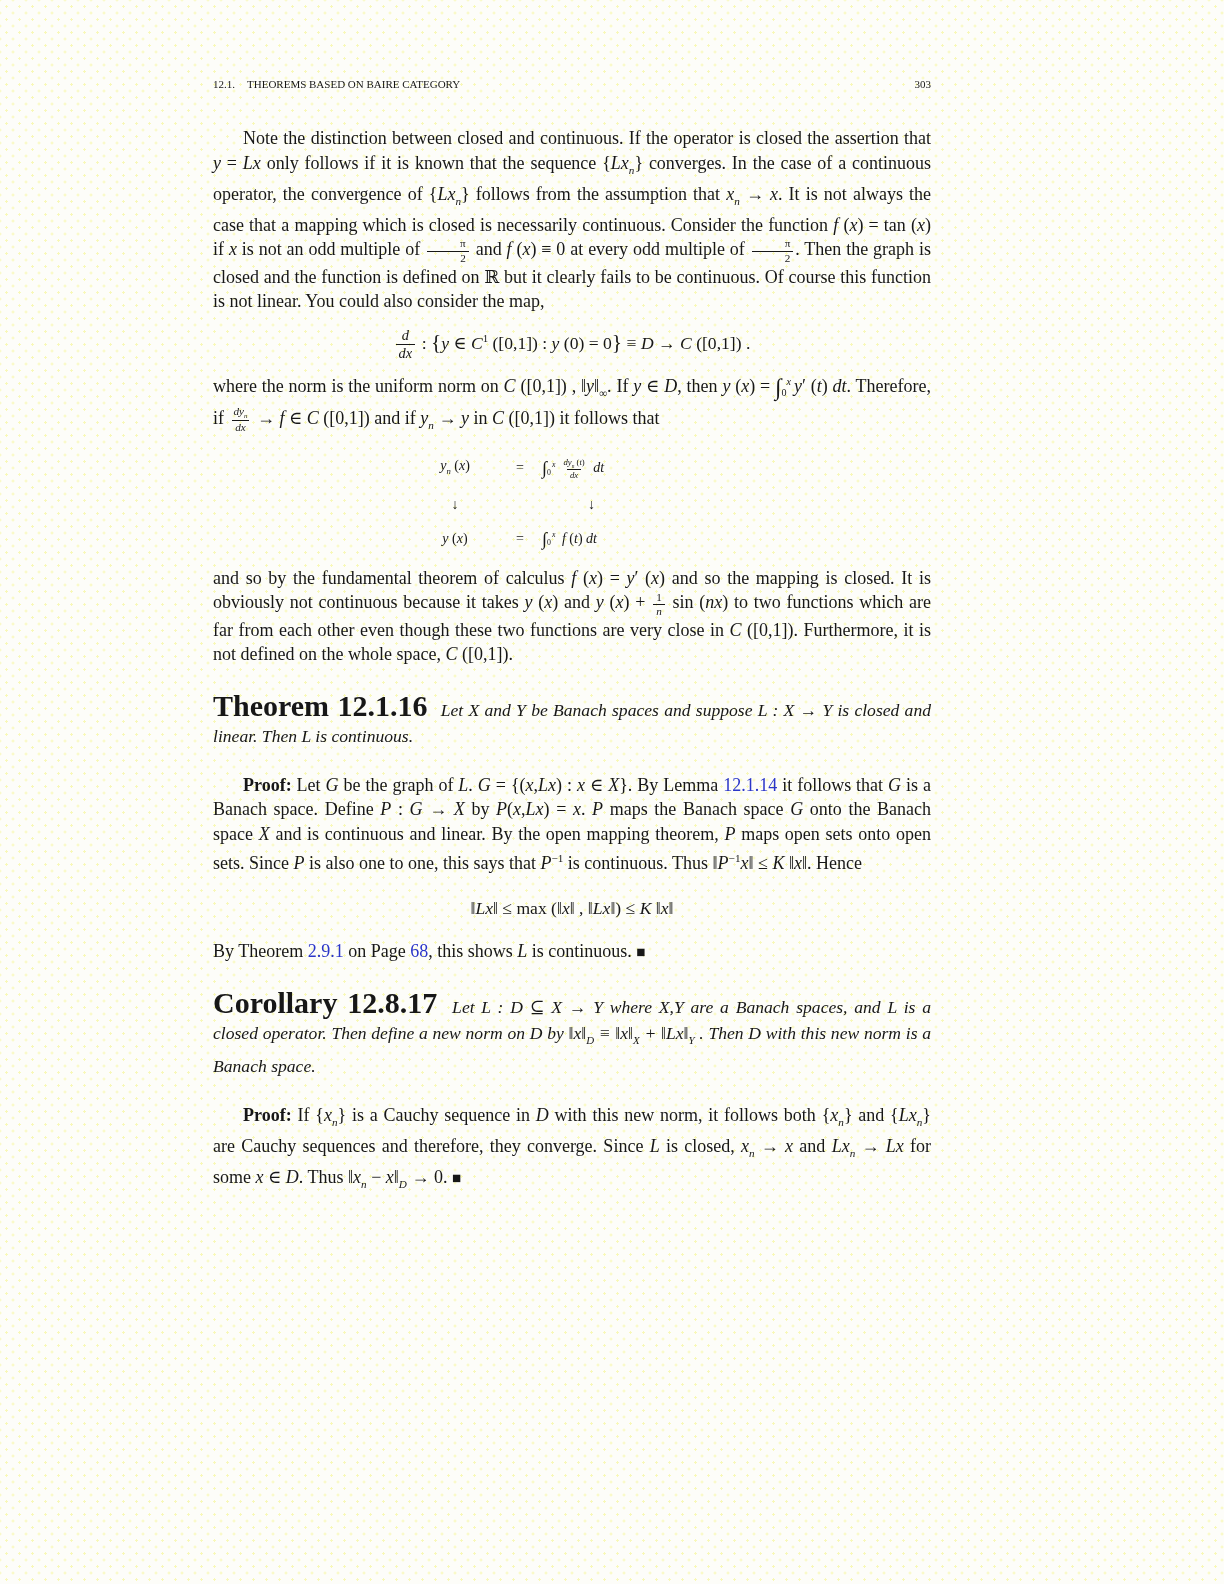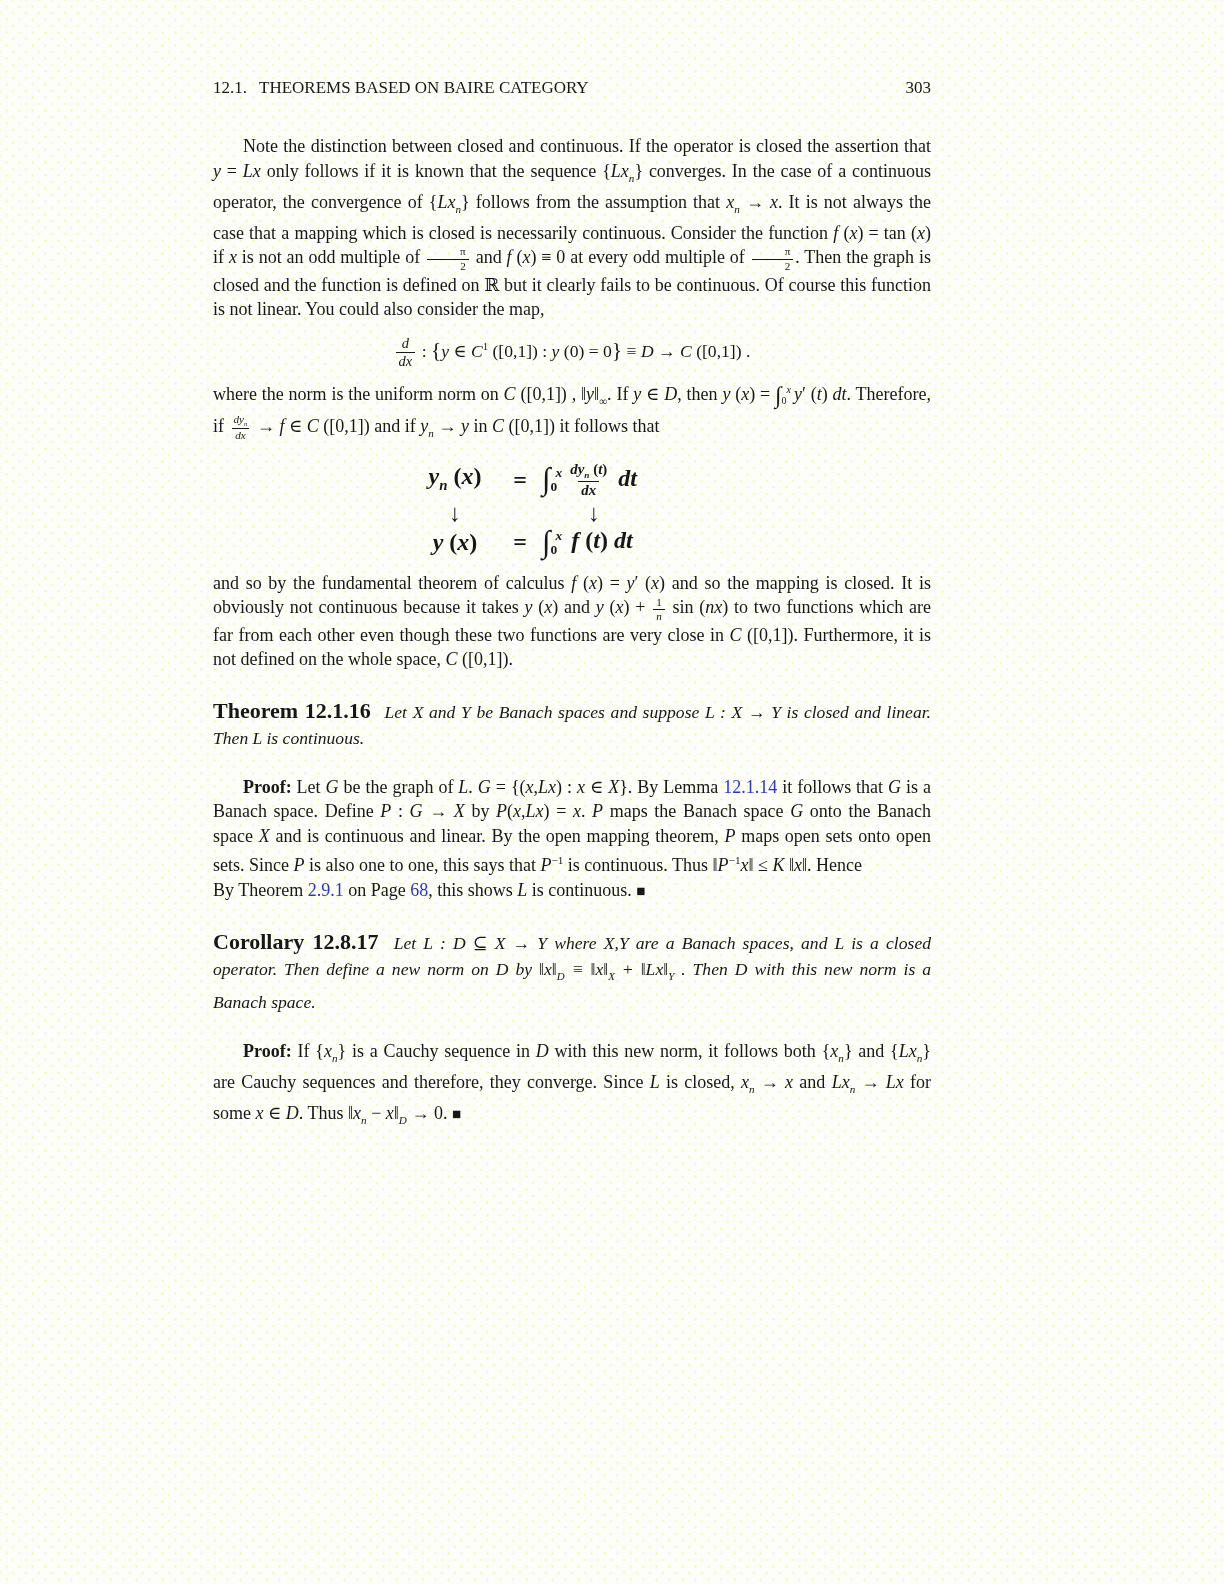--- a/index.html
+++ b/index.html
@@ -12,38 +12,38 @@
       radial-gradient(circle, rgba(246,246,150,0.65) 1.1px, rgba(0,0,0,0) 1.4px),
       radial-gradient(circle, rgba(246,246,150,0.65) 1.1px, rgba(0,0,0,0) 1.4px);
     background-size:13px 13px;
     background-position:0 0, 6.5px 6.5px;
     font-family:"Liberation Serif","DejaVu Serif",serif;
     color:#171717;
     overflow:hidden;
   }
   .content{position:absolute;left:213px;top:78px;width:718px;}
   .running{display:flex;justify-content:space-between;align-items:baseline;
-    font-size:17px;margin-bottom:36px;}
+    font-size:11px;margin-bottom:36px;}
   .rh-left .sec{margin-right:12px;}
   .para{font-size:18px;line-height:24.5px;text-align:justify;margin:0;}
   .indent{text-indent:30px;}
   .mt{margin-top:24px;}
   .eq{font-size:17.6px;text-align:center;margin:13px 0 12px 0;}
   .eq-align{
     display:grid;
     grid-template-columns:86px 44px 190px;
     justify-content:center;align-items:center;
-    font-size:24px;line-height:26px;
-    margin:16px 0 14px 0;row-gap:1px;font-weight:bold;
+    font-size:14px;line-height:26px;
+    margin:16px 0 14px 0;row-gap:8px;
   }
   .ea-c{text-align:center;}
   .ea-l{text-align:left;}
   .arrow-r{padding-left:46px;}
   .thm{margin-top:26px;text-align:justify;font-size:17.6px;line-height:26px;}
-  .thm-head{font-weight:bold;font-size:22px;margin-right:8px;}
+  .thm-head{font-weight:bold;font-size:30px;margin-right:8px;}
   .stmt{font-style:italic;}
   .frac{display:inline-flex;flex-direction:column;align-items:center;
     font-size:0.62em;line-height:1.18;vertical-align:middle;margin:0 2px;}
   .frac .num{padding:0 3px;}
   .frac .den{border-top:1px solid currentColor;padding:0 3px;}
   .dfrac{font-size:0.82em;}
   .int{font-size:1.3em;vertical-align:-0.12em;}
   .ilim{display:inline-flex;flex-direction:column;align-items:flex-start;
     font-size:0.56em;line-height:1.05;vertical-align:middle;margin-right:3px;}
   .ilim .u{margin-left:5px;}
@@ -114,20 +114,21 @@
         </span> sin (<i>nx</i>) to two functions which are far from each other even though these two functions are very close in <i>C</i> ([0,1]). Furthermore, it is not defined on the whole space, <i>C</i> ([0,1]).</p>
 
 
     <div class="thm">
       <span class="thm-head">Theorem 12.1.16</span>
       <span class="stmt">Let X and Y be Banach spaces and suppose L : X → Y is closed and linear. Then L is continuous.</span>
     </div>
 
     <p class="para indent mt"><b>Proof:</b> Let <i>G</i> be the graph of <i>L</i>. <i>G</i> = {(<i>x</i>,<i>Lx</i>) : <i>x</i> ∈ <i>X</i>}. By Lemma <a class="ref">12.1.14</a> it follows that <i>G</i> is a Banach space. Define <i>P</i> : <i>G</i> → <i>X</i> by <i>P</i>(<i>x</i>,<i>Lx</i>) = <i>x</i>. <i>P</i> maps the Banach space <i>G</i> onto the Banach space <i>X</i> and is continuous and linear. By the open mapping theorem, <i>P</i> maps open sets onto open sets. Since <i>P</i> is also one to one, this says that <i>P</i><sup>−1</sup> is continuous. Thus ‖<i>P</i><sup>−1</sup><i>x</i>‖ ≤ <i>K</i> ‖<i>x</i>‖. Hence</p>
 
+    <div class="eq" style="margin-top:22px;margin-bottom:20px;">‖<i>Lx</i>‖ ≤ max (‖<i>x</i>‖ , ‖<i>Lx</i>‖) ≤ <i>K</i> ‖<i>x</i>‖</div>
 
     <p class="para">By Theorem <a class="ref">2.9.1</a> on Page <a class="ref">68</a>, this shows <i>L</i> is continuous. <span class="qed">■</span></p>
 
 
     <div class="thm">
       <span class="thm-head">Corollary 12.8.17</span>
       <span class="stmt">Let L : D ⊆ X → Y where X,Y are a Banach spaces, and L is a closed operator. Then define a new norm on D by ‖x‖<sub>D</sub> ≡ ‖x‖<sub>X</sub> + ‖Lx‖<sub>Y</sub> . Then D with this new norm is a Banach space.</span>
     </div>
 
     <p class="para indent mt"><b>Proof:</b> If {<i>x<sub>n</sub></i>} is a Cauchy sequence in <i>D</i> with this new norm, it follows both {<i>x<sub>n</sub></i>} and {<i>Lx<sub>n</sub></i>} are Cauchy sequences and therefore, they converge. Since <i>L</i> is closed, <i>x<sub>n</sub></i> → <i>x</i> and <i>Lx<sub>n</sub></i> → <i>Lx</i> for some <i>x</i> ∈ <i>D</i>. Thus ‖<i>x<sub>n</sub></i> − <i>x</i>‖<sub><i>D</i></sub> → 0. <span class="qed">■</span></p>

